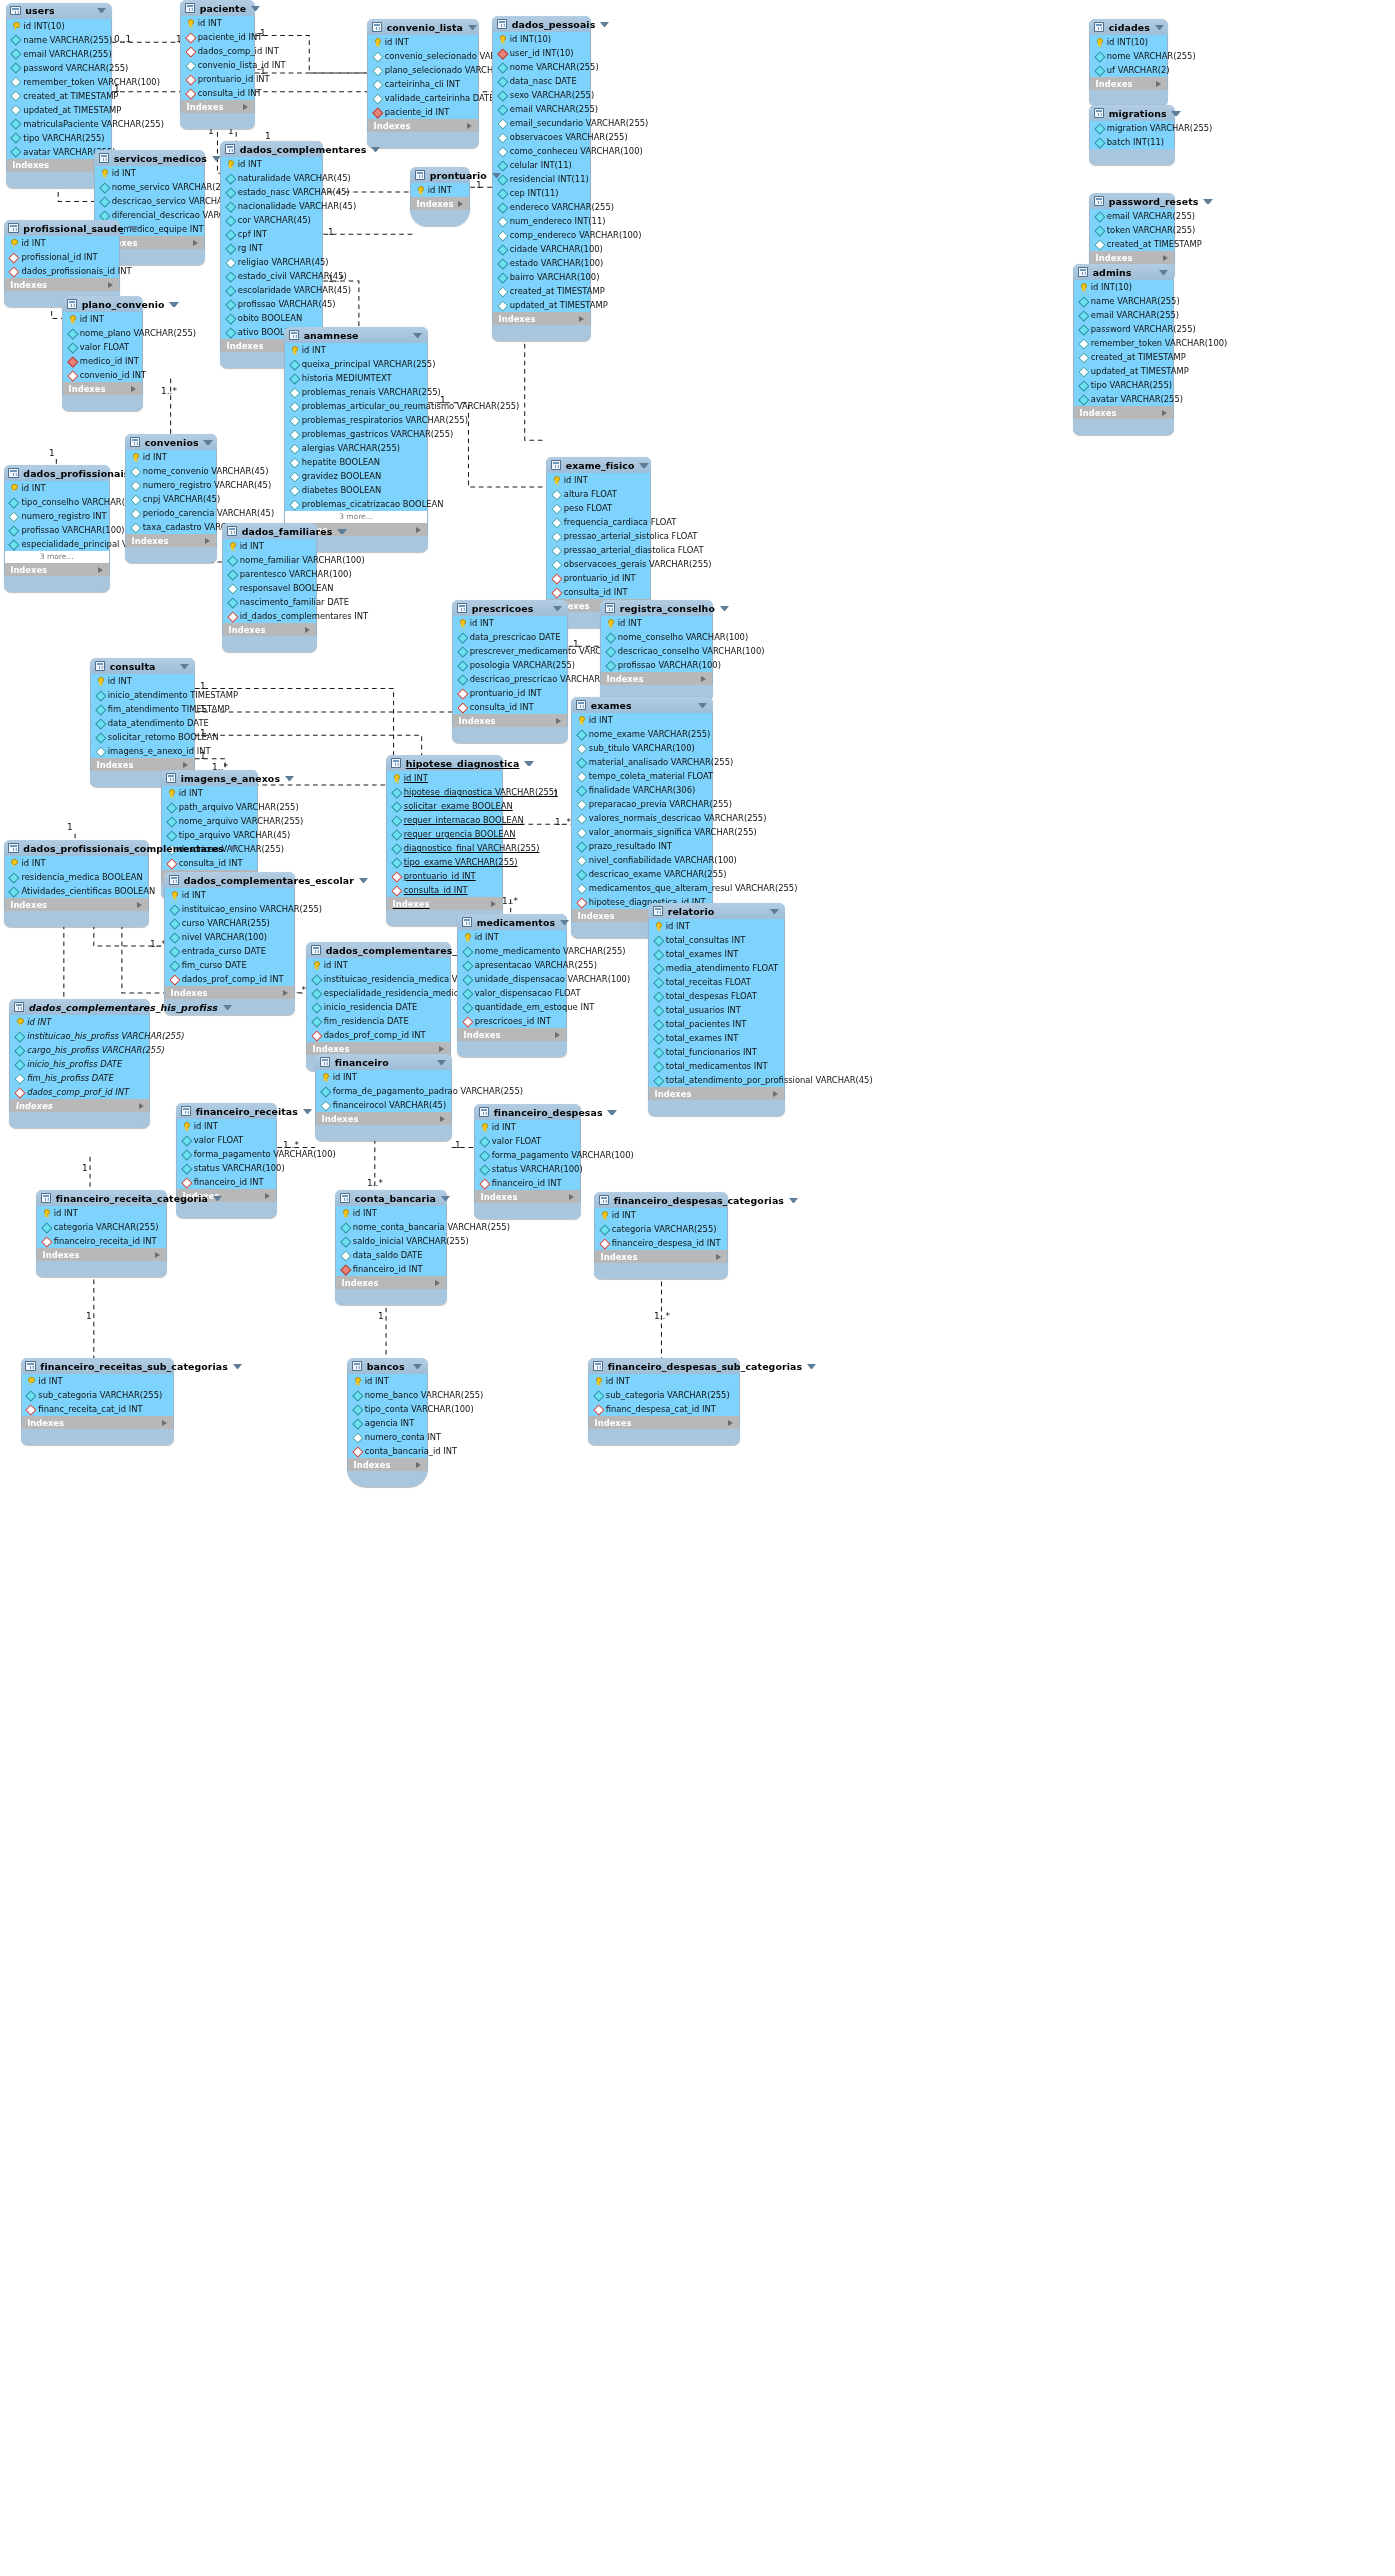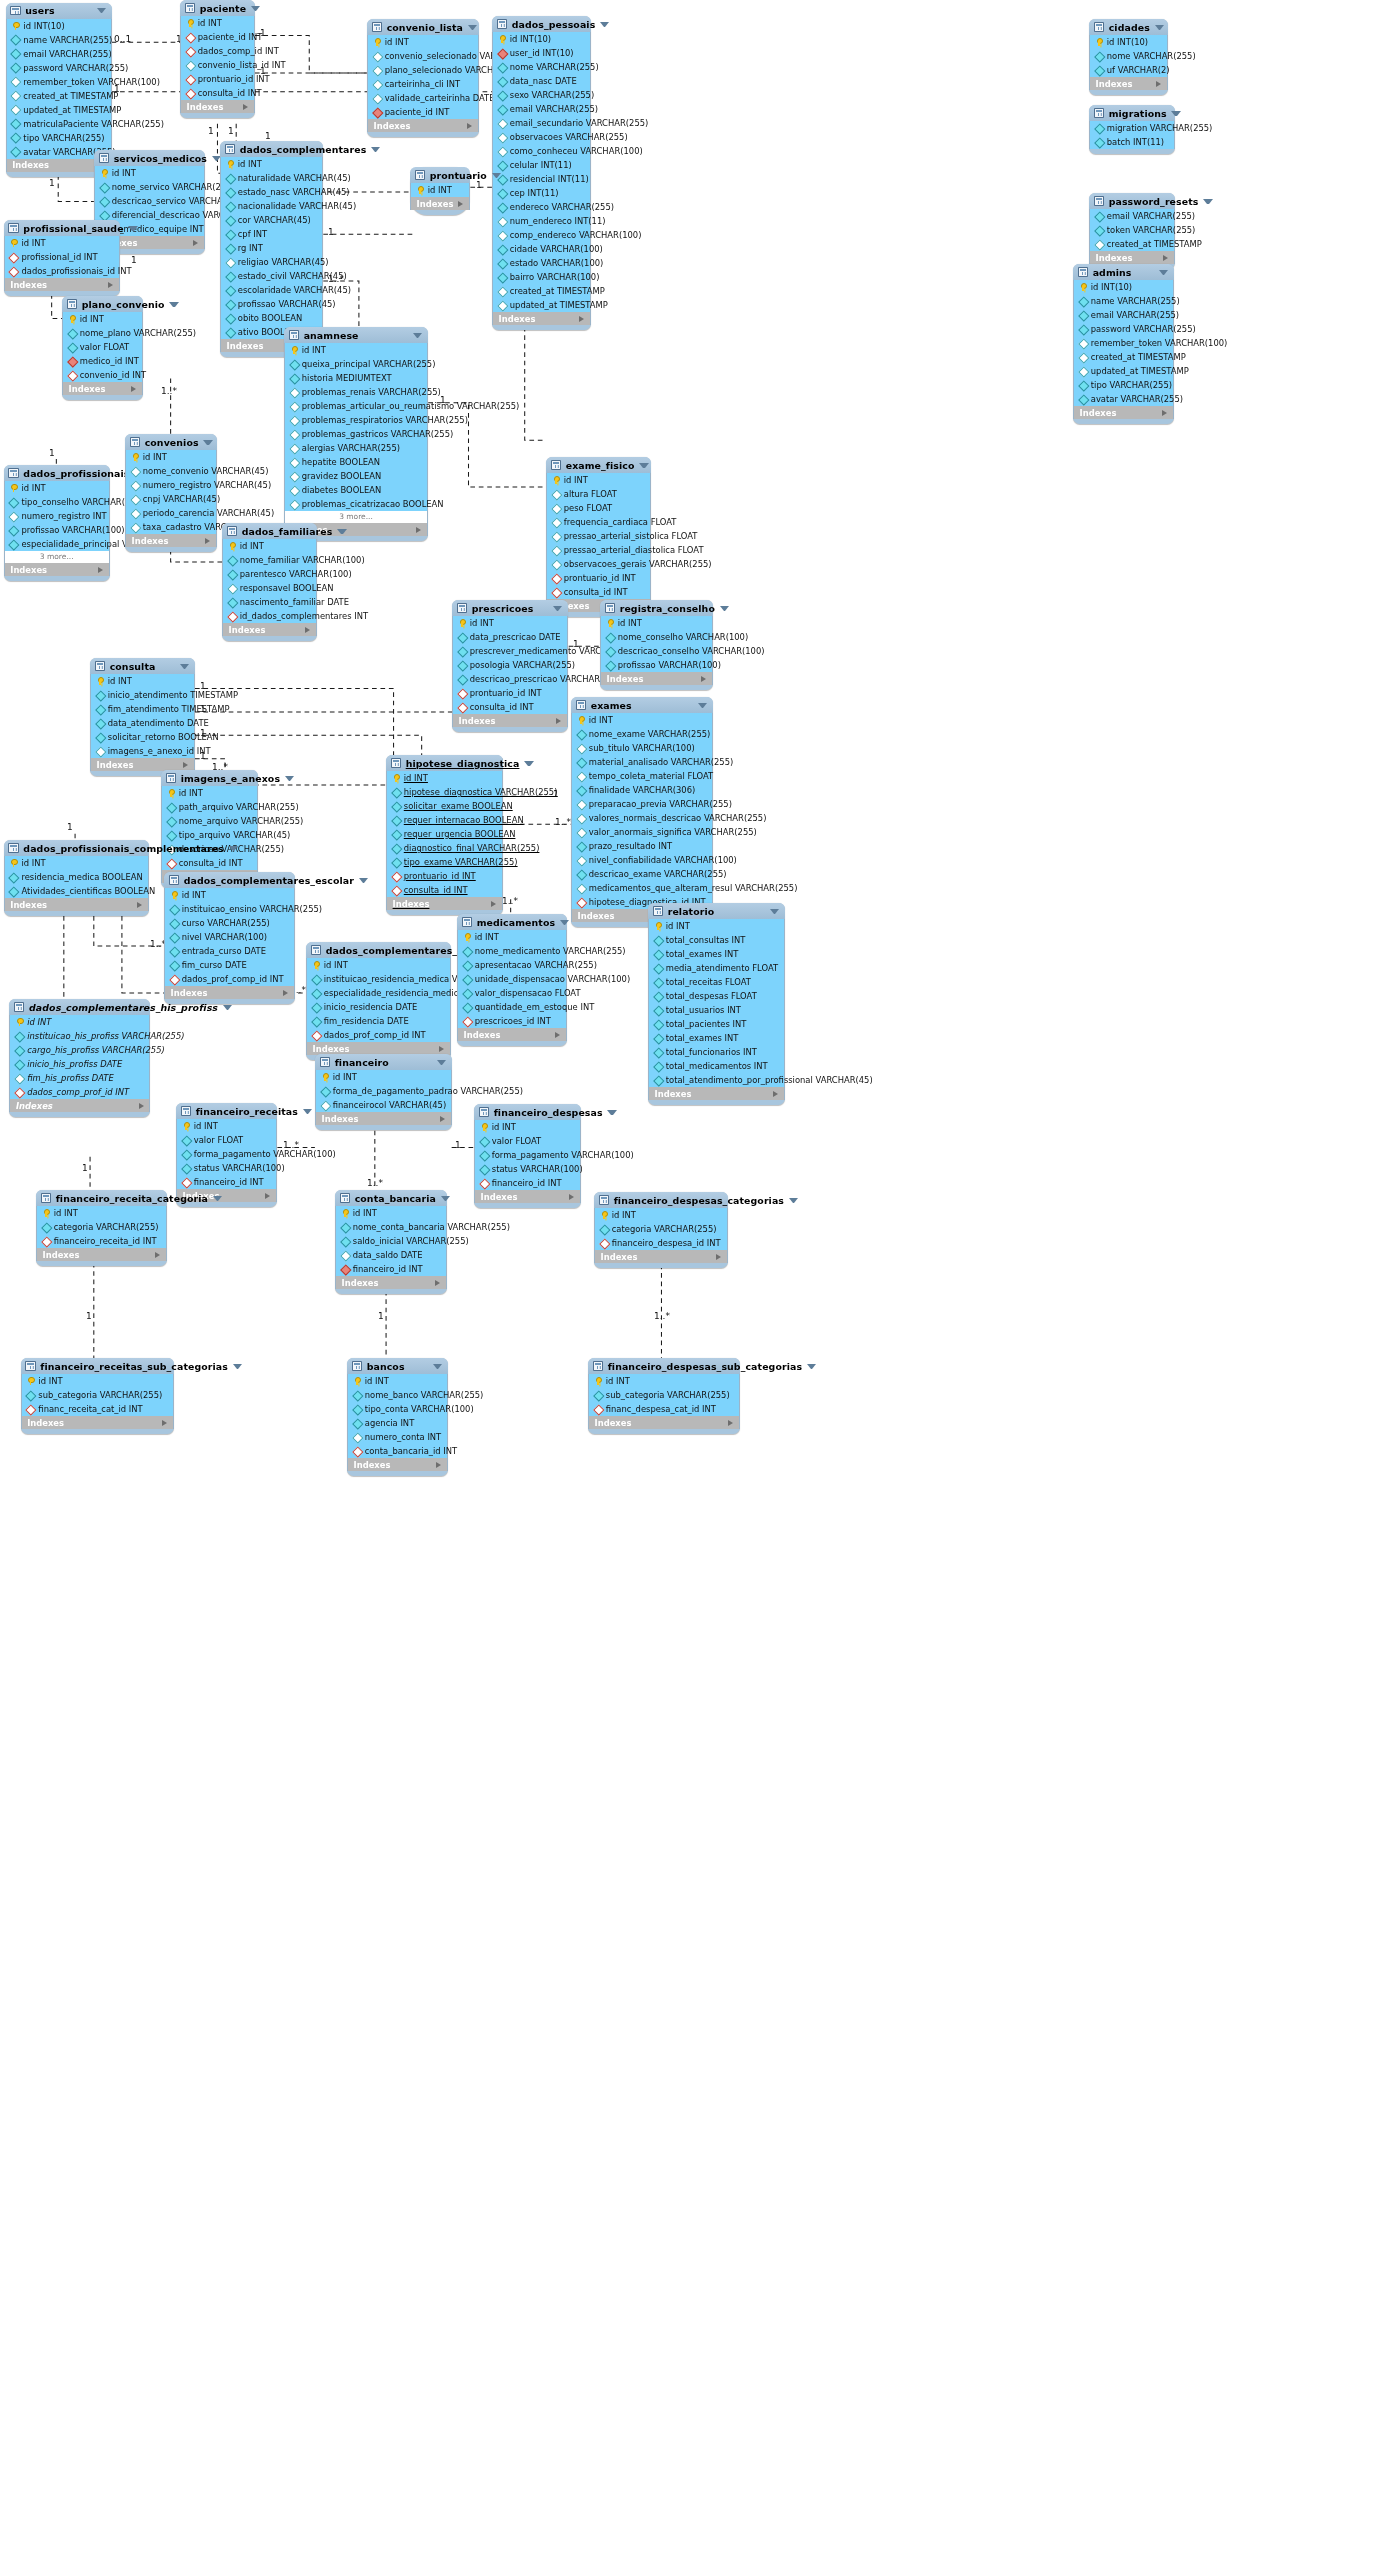--- a/index.html
+++ b/index.html
@@ -10,21 +10,21 @@
   }
   #canvas { position:absolute; left:0; top:0; width:1396px; height:2576px; }
   svg.links { position:absolute; left:0; top:0; width:1396px; height:2576px; pointer-events:none; }
   svg.links path { stroke:#1a1a1a; stroke-width:1.1; fill:none; stroke-dasharray:5 4; }
   .card-label { position:absolute; font-size:9px; color:#111; background:transparent; }
 
   .tbl {
     position:absolute;
     background:#a8c6de;
     border-radius:6.6px;
-    padding:0 0 5px 0;
+    padding:0 0 16px 0;
     box-shadow:0 0.9px 0.9px rgba(0,0,0,.25);
   }
   .tbl .hdr {
     display:flex; align-items:center; gap:4.7px;
     background:linear-gradient(#b3cde3,#9ebdd6);
     border-radius:5.6px 5.6px 0 0;
     padding:2.8px 5.6px 2.8px 4.7px;
     height:16px;
   }
   .tbl .hdr .tico {
@@ -1622,21 +1622,21 @@
         <div class="col">
           <span class="g fk"></span>
           <span>financ_receita_cat_id INT</span>
         </div>
       </div>
       <div class="idx">
         <span>Indexes</span>
         <span class="tri"></span>
       </div>
     </div>
-    <div class="tbl" style="left: 347px; top: 1358px; width: 101px;">
+    <div class="tbl" style="left: 347px; top: 1358px; width: 81px; border-radius: 19px;">
       <div class="hdr">
         <span class="tico"></span>
         <span class="tname">bancos</span>
         <span class="caret"></span>
       </div>
       <div class="body">
         <div class="col">
           <span class="g pk"></span>
           <span>id INT</span>
         </div>

